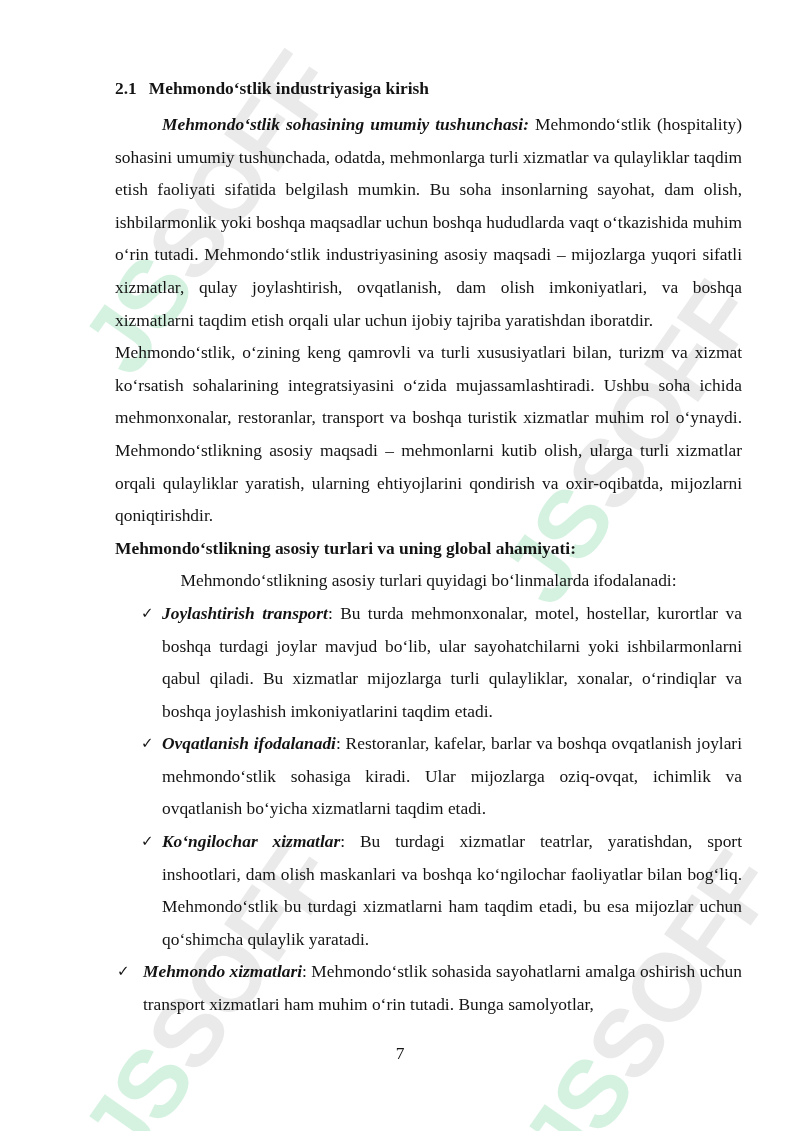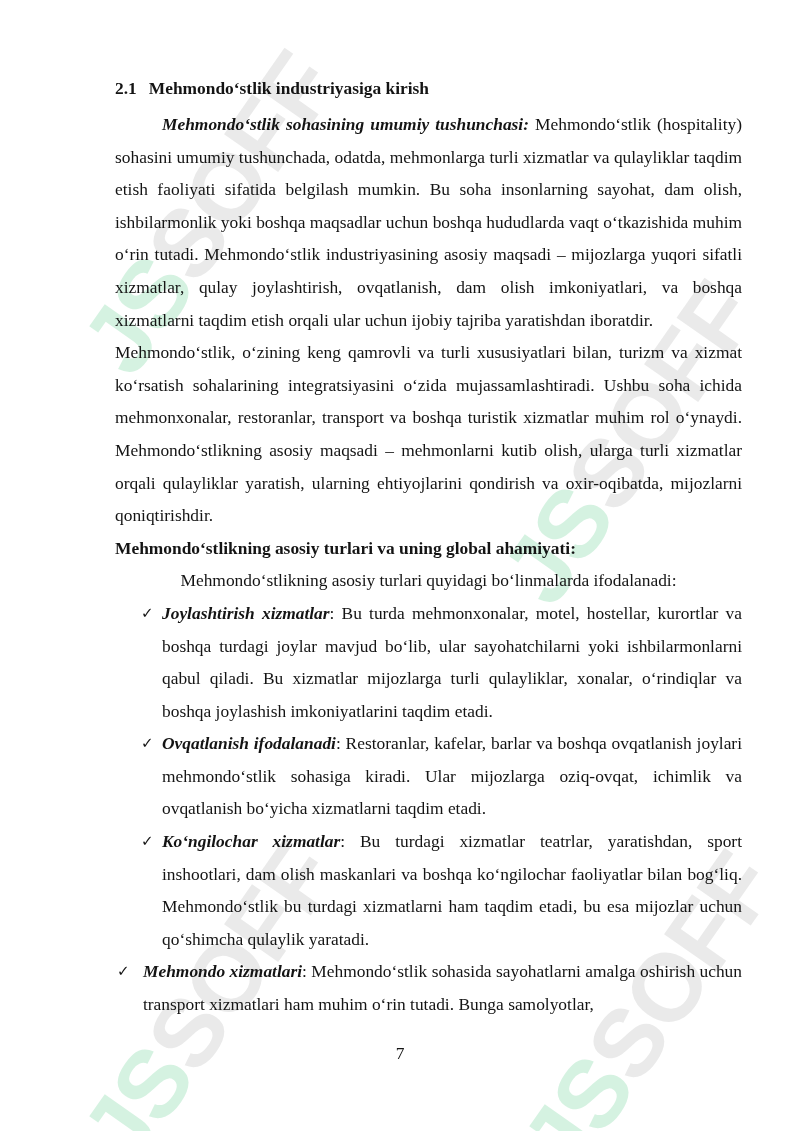--- a/index.html
+++ b/index.html
@@ -56,21 +56,21 @@
     <p class="indent"><span class="bold">Mehmondo‘stlik sohasining umumiy tushunchasi:</span><span> Mehmondo‘stlik (hospitality) sohasini umumiy tushunchada, odatda, mehmonlarga turli xizmatlar va qulayliklar taqdim etish faoliyati sifatida belgilash mumkin. Bu soha insonlarning sayohat, dam olish, ishbilarmonlik yoki boshqa maqsadlar uchun boshqa hududlarda vaqt o‘tkazishida muhim o‘rin tutadi. Mehmondo‘stlik industriyasining asosiy maqsadi – mijozlarga yuqori sifatli xizmatlar, qulay joylashtirish, ovqatlanish, dam olish imkoniyatlari, va boshqa xizmatlarni taqdim etish orqali ular uchun ijobiy tajriba yaratishdan iboratdir.</span></p>
 
     <p>Mehmondo‘stlik, o‘zining keng qamrovli va turli xususiyatlari bilan, turizm va xizmat ko‘rsatish sohalarining integratsiyasini o‘zida mujassamlashtiradi. Ushbu soha ichida mehmonxonalar, restoranlar, transport va boshqa turistik xizmatlar muhim rol o‘ynaydi. Mehmondo‘stlikning asosiy maqsadi – mehmonlarni kutib olish, ularga turli xizmatlar orqali qulayliklar yaratish, ularning ehtiyojlarini qondirish va oxir-oqibatda, mijozlarni qoniqtirishdir.</p>
 
     <div class="sub-heading">Mehmondo‘stlikning asosiy turlari va uning global ahamiyati:</div>
 
     <div class="line">Mehmondo‘stlikning asosiy turlari quyidagi bo‘linmalarda ifodalanadi:</div>
 
     <div class="list">
       <div class="li">
-        <span class="check">✓</span><span class="bold">Joylashtirish xizmatlar</span><span>: Bu turda mehmonxonalar, motel, hostellar, kurortlar va boshqa turdagi joylar mavjud bo‘lib, ular sayohatchilarni yoki ishbilarmonlarni qabul qiladi. Bu xizmatlar mijozlarga turli qulayliklar, xonalar, o‘rindiqlar va boshqa joylashish imkoniyatlarini taqdim etadi.</span>
+        <span class="check">✓</span><span class="bold">Joylashtirish transport</span><span>: Bu turda mehmonxonalar, motel, hostellar, kurortlar va boshqa turdagi joylar mavjud bo‘lib, ular sayohatchilarni yoki ishbilarmonlarni qabul qiladi. Bu xizmatlar mijozlarga turli qulayliklar, xonalar, o‘rindiqlar va boshqa joylashish imkoniyatlarini taqdim etadi.</span>
       </div>
       <div class="li">
         <span class="check">✓</span><span class="bold">Ovqatlanish ifodalanadi</span><span>: Restoranlar, kafelar, barlar va boshqa ovqatlanish joylari mehmondo‘stlik sohasiga kiradi. Ular mijozlarga oziq-ovqat, ichimlik va ovqatlanish bo‘yicha xizmatlarni taqdim etadi.</span>
       </div>
       <div class="li">
         <span class="check">✓</span><span class="bold">Ko‘ngilochar xizmatlar</span><span>: Bu turdagi xizmatlar teatrlar, yaratishdan, sport inshootlari, dam olish maskanlari va boshqa ko‘ngilochar faoliyatlar bilan bog‘liq. Mehmondo‘stlik bu turdagi xizmatlarni ham taqdim etadi, bu esa mijozlar uchun qo‘shimcha qulaylik yaratadi.</span>
       </div>
       <div class="li outer">
         <span class="check">✓</span><span class="bold">Mehmondo xizmatlari</span><span>: Mehmondo‘stlik sohasida sayohatlarni amalga oshirish uchun transport xizmatlari ham muhim o‘rin tutadi. Bunga samolyotlar,</span>
       </div>

